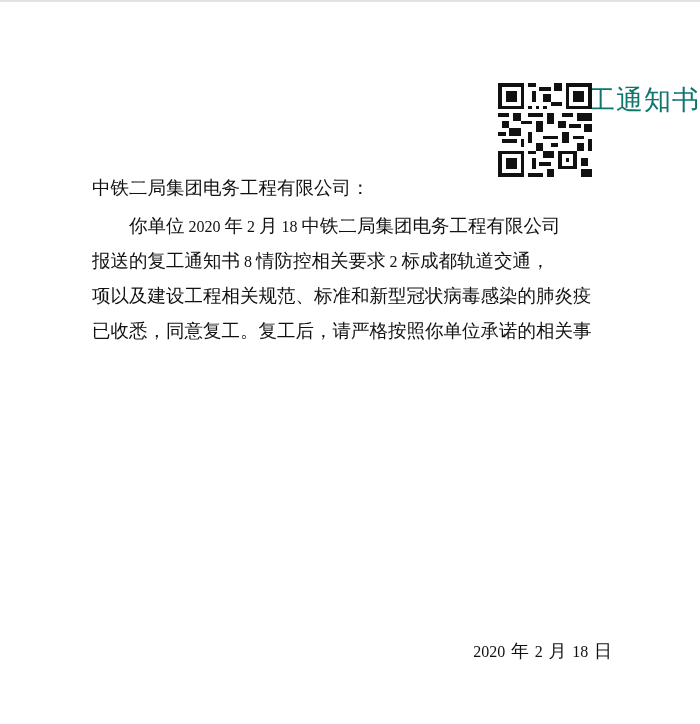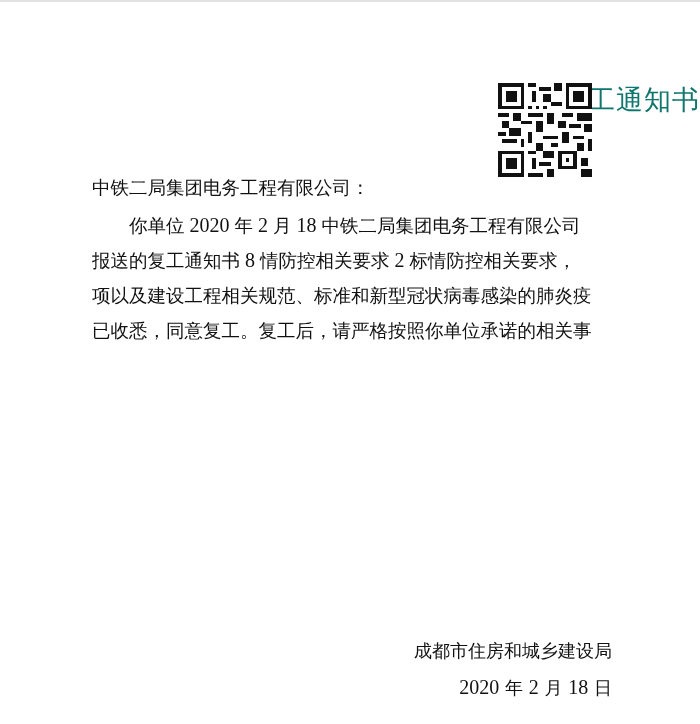--- a/index.html
+++ b/index.html
@@ -10,21 +10,21 @@
   .top-rule { position: absolute; left: 0; top: 0; width: 700px; height: 2px; background: #e2e2e2; }
   .title {
     position: absolute; left: 0; width: 700px; top: 82px; text-align: right;
     font-size: 27px; letter-spacing: 1px; color: #0f766e;
   }
   .qr { position: absolute; left: 498px; top: 83px; width: 94px; height: 94px; }
   .addressee {
     position: absolute; left: 92px; top: 174px; font-size: 18.5px; line-height: 28px; white-space: nowrap;
   }
   .u { text-underline-offset: 3px; text-decoration-thickness: 1px; }
-  .serif { font-family: "Liberation Serif", "DejaVu Serif", serif; font-size: 20px; }
+  .serif { font-family: "Liberation Serif", "DejaVu Serif", serif; font-size: 16px; }
   .body {
     position: absolute; left: 92px; top: 208px; width: 540px;
     font-size: 18.5px; line-height: 35px;
   }
   .line { white-space: nowrap; display: block; height: 35px; }
   .indent { padding-left: 37px; }
   .sig {
     position: absolute; right: 88px; top: 633px; text-align: right; font-size: 18px; line-height: 36px;
   }
   .date { font-size: 18px; }
@@ -94,21 +94,20 @@
       <rect x="22" y="23" width="3" height="2"></rect>
   </g>
 </svg>
 
 <div class="addressee">
   <span class="u">中铁二局集团电务工程有限公司</span><span>：</span>
 </div>
 
 <div class="body">
   <span class="line indent"><span>你单位</span><span class="u serif"> 2020 </span><span>年</span><span class="u serif"> 2 </span><span>月</span><span class="u serif"> 18 </span><span>中铁二局集团电务工程有限公司</span></span>
-  <span class="line"><span>报送的</span><span class="u"><span>复工通知书</span><span class="serif"> 8 </span><span>情防控相关要求</span><span class="serif"> 2 </span><span>标</span></span><span>情防控相关要求，</span></span>
+  <span class="line"><span>报送的</span><span class="u"><span>复工通知书</span><span class="serif"> 8 </span><span>情防控相关要求</span><span class="serif"> 2 </span><span>标</span></span><span>成都轨道交通，</span></span>
   <span class="line">项以及建设工程相关规范、标准和新型冠状病毒感染的肺炎疫</span>
   <span class="line">已收悉，同意复工。复工后，请严格按照你单位承诺的相关事</span>
 </div>
 
 <div class="sig">
-  <div>成都市住房和城乡建设局</div>
   <div class="date"><span class="serif">2020</span><span> 年 </span><span class="serif">2</span><span> 月 </span><span class="serif">18</span><span> 日</span></div>
 </div>
 
 </body></html>

